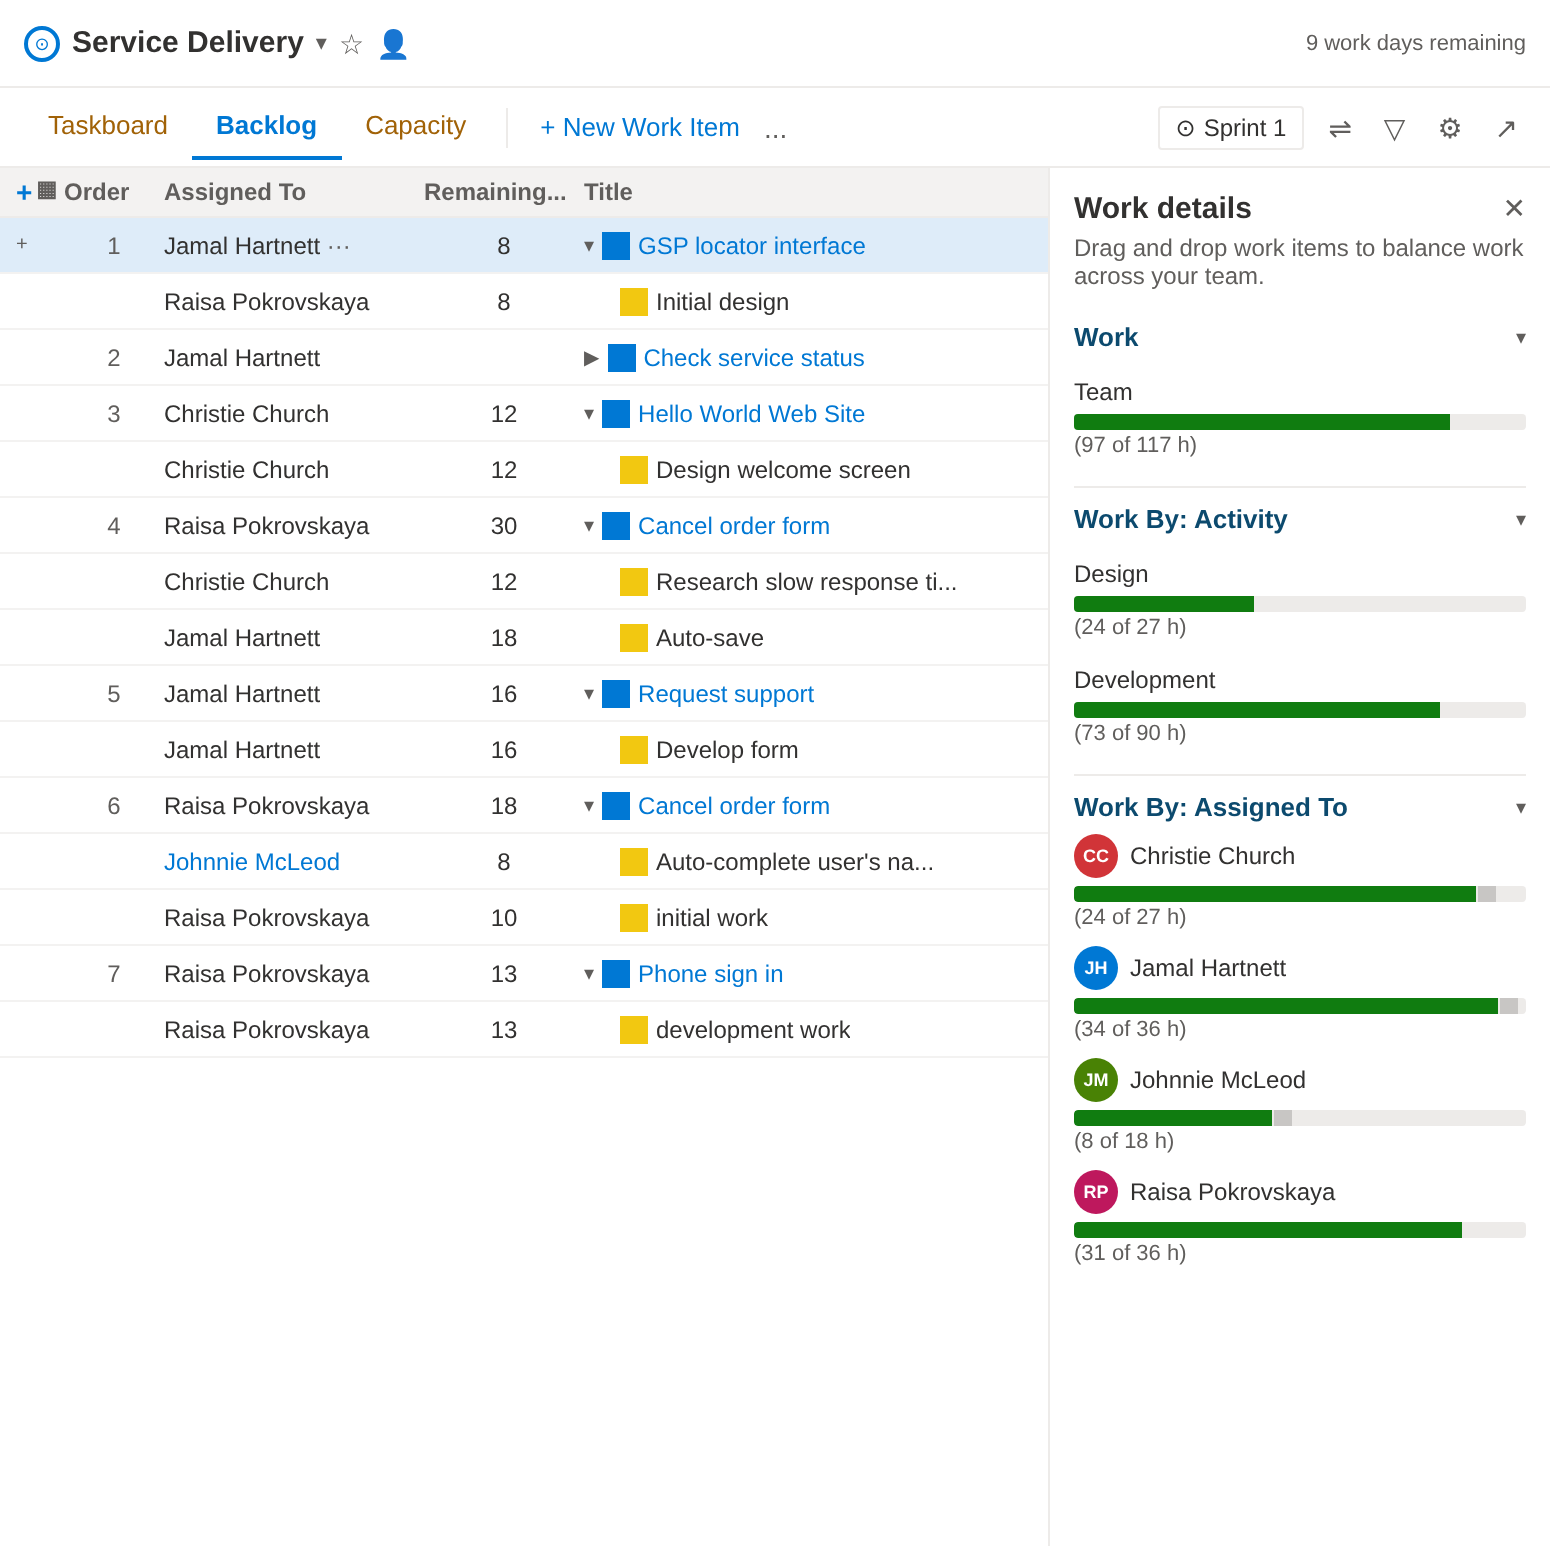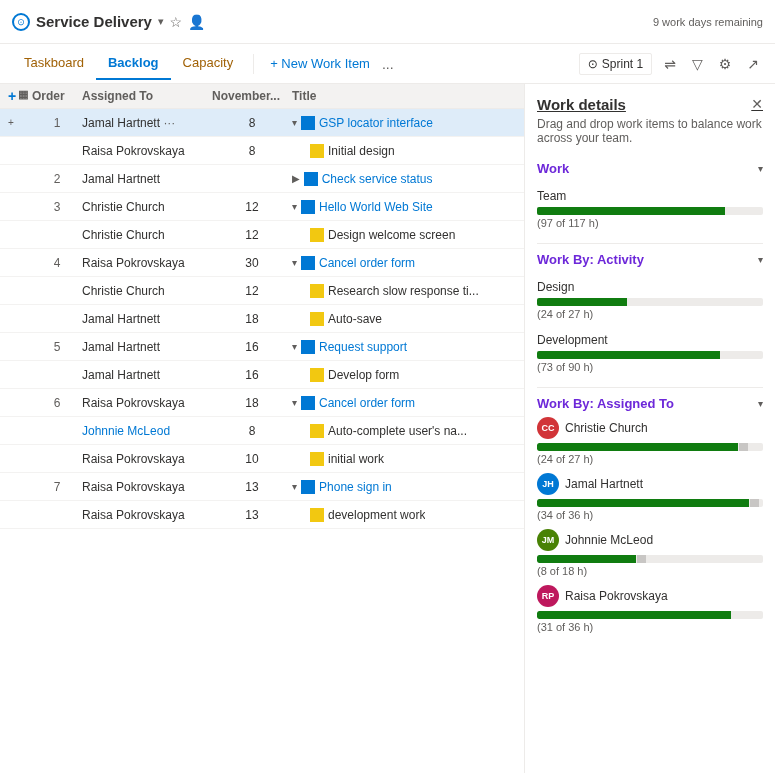--- a/index.html
+++ b/index.html
@@ -49,28 +49,28 @@
     .remaining { font-size: 12px; color: #323130; text-align: center; }
     .title-cell { display: flex; align-items: center; gap: 4px; font-size: 12px; }
     .title-text { color: #0078d4; cursor: pointer; white-space: nowrap; overflow: hidden; text-overflow: ellipsis; max-width: 170px; }
     .title-text.child { color: #323130; }
     .chevron-row { color: #605e5c; font-size: 10px; cursor: pointer; }
     .item-icon-blue { display: inline-block; width: 14px; height: 14px; background: #0078d4; flex-shrink: 0; }
     .item-icon-yellow { display: inline-block; width: 14px; height: 14px; background: #f2c811; flex-shrink: 0; }
 
     
     .right-panel { width: 250px; padding: 12px; overflow-y: auto; background: #fff; }
-    .panel-header { display: flex; align-items: flex-start; justify-content: space-between; margin-bottom: 4px; text-decoration: underline; }
+    .panel-header { display: flex; align-items: flex-start; justify-content: space-between; margin-bottom: 4px; }
     .panel-title { font-size: 15px; font-weight: 600; color: #323130; }
     .close-icon { color: #605e5c; cursor: pointer; font-size: 14px; }
     .panel-subtitle { font-size: 12px; color: #605e5c; margin-bottom: 16px; }
 
     .section { margin-bottom: 14px; }
     .section-header { display: flex; align-items: center; justify-content: space-between; margin-bottom: 6px; cursor: pointer; }
-    .section-title { font-size: 13px; font-weight: 600; color: #6d28d9; }
+    .section-title { font-size: 13px; font-weight: 600; color: #0c4a6e; }
     .section-chevron { font-size: 10px; color: #605e5c; }
 
     .progress-bar-container { width: 100%; height: 8px; background: #edebe9; border-radius: 2px; overflow: hidden; margin-bottom: 2px; }
     .progress-bar-fill { height: 100%; background: #107c10; }
     .progress-label { font-size: 11px; color: #605e5c; }
 
     .subsection-title { font-size: 12px; color: #323130; margin-bottom: 4px; font-weight: 400; margin-top: 13px; }
 
     .person-row { display: flex; align-items: center; gap: 6px; margin-bottom: 4px; }
     .avatar { width: 22px; height: 22px; border-radius: 50%; flex-shrink: 0; display: flex; align-items: center; justify-content: center; font-size: 9px; font-weight: 600; color: #fff; }
@@ -128,21 +128,21 @@
 <div class="main-layout">
 
   <div class="left-panel">
     <div class="table-header">
       <div class="th-icons">
         <span class="add-icon">+</span>
         <span style="font-size:11px;color:#605e5c;">▦</span>
       </div>
       <div>Order</div>
       <div>Assigned To</div>
-      <div>November...</div>
+      <div>Remaining...</div>
       <div>Title</div>
     </div>
 
     <div class="work-row selected parent-row">
       <div style="font-size:10px;color:#605e5c;">+</div>
       <div class="order-num">1</div>
       <div class="assignee">Jamal Hartnett <span style="color:#605e5c;">···</span></div>
       <div class="remaining">8</div>
       <div class="title-cell">
         <span class="chevron-row">▾</span>

